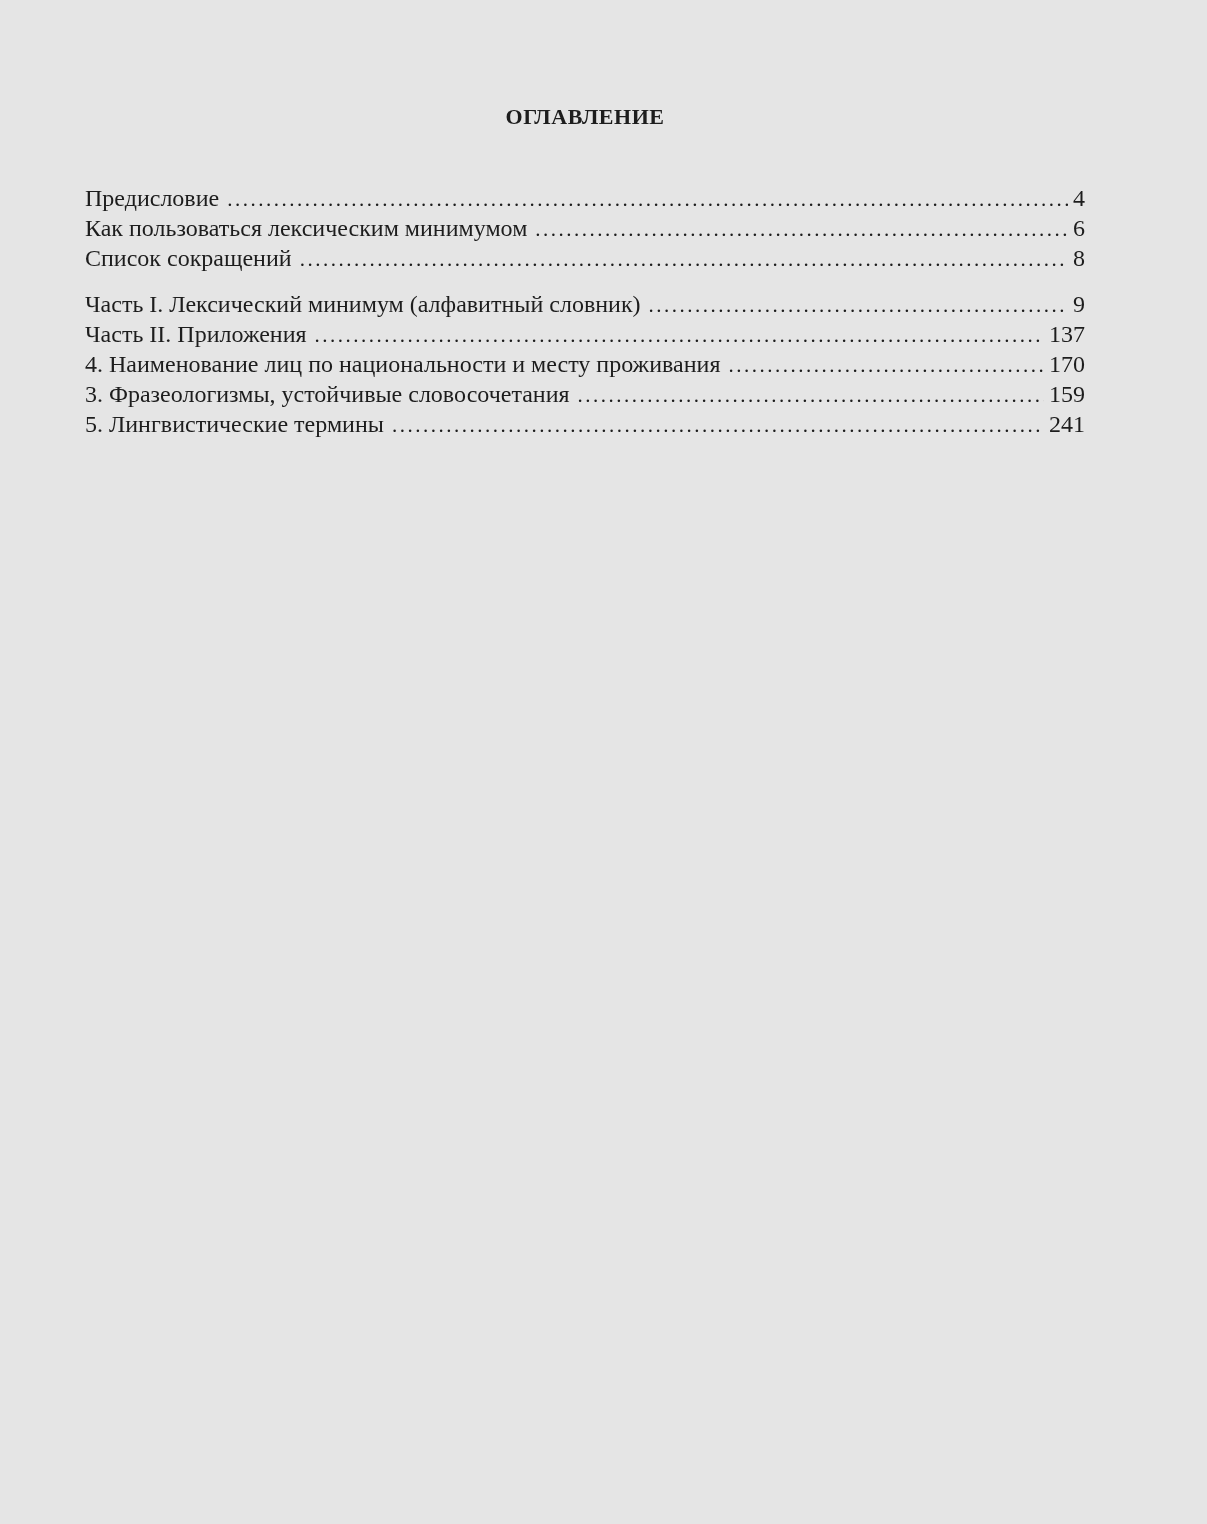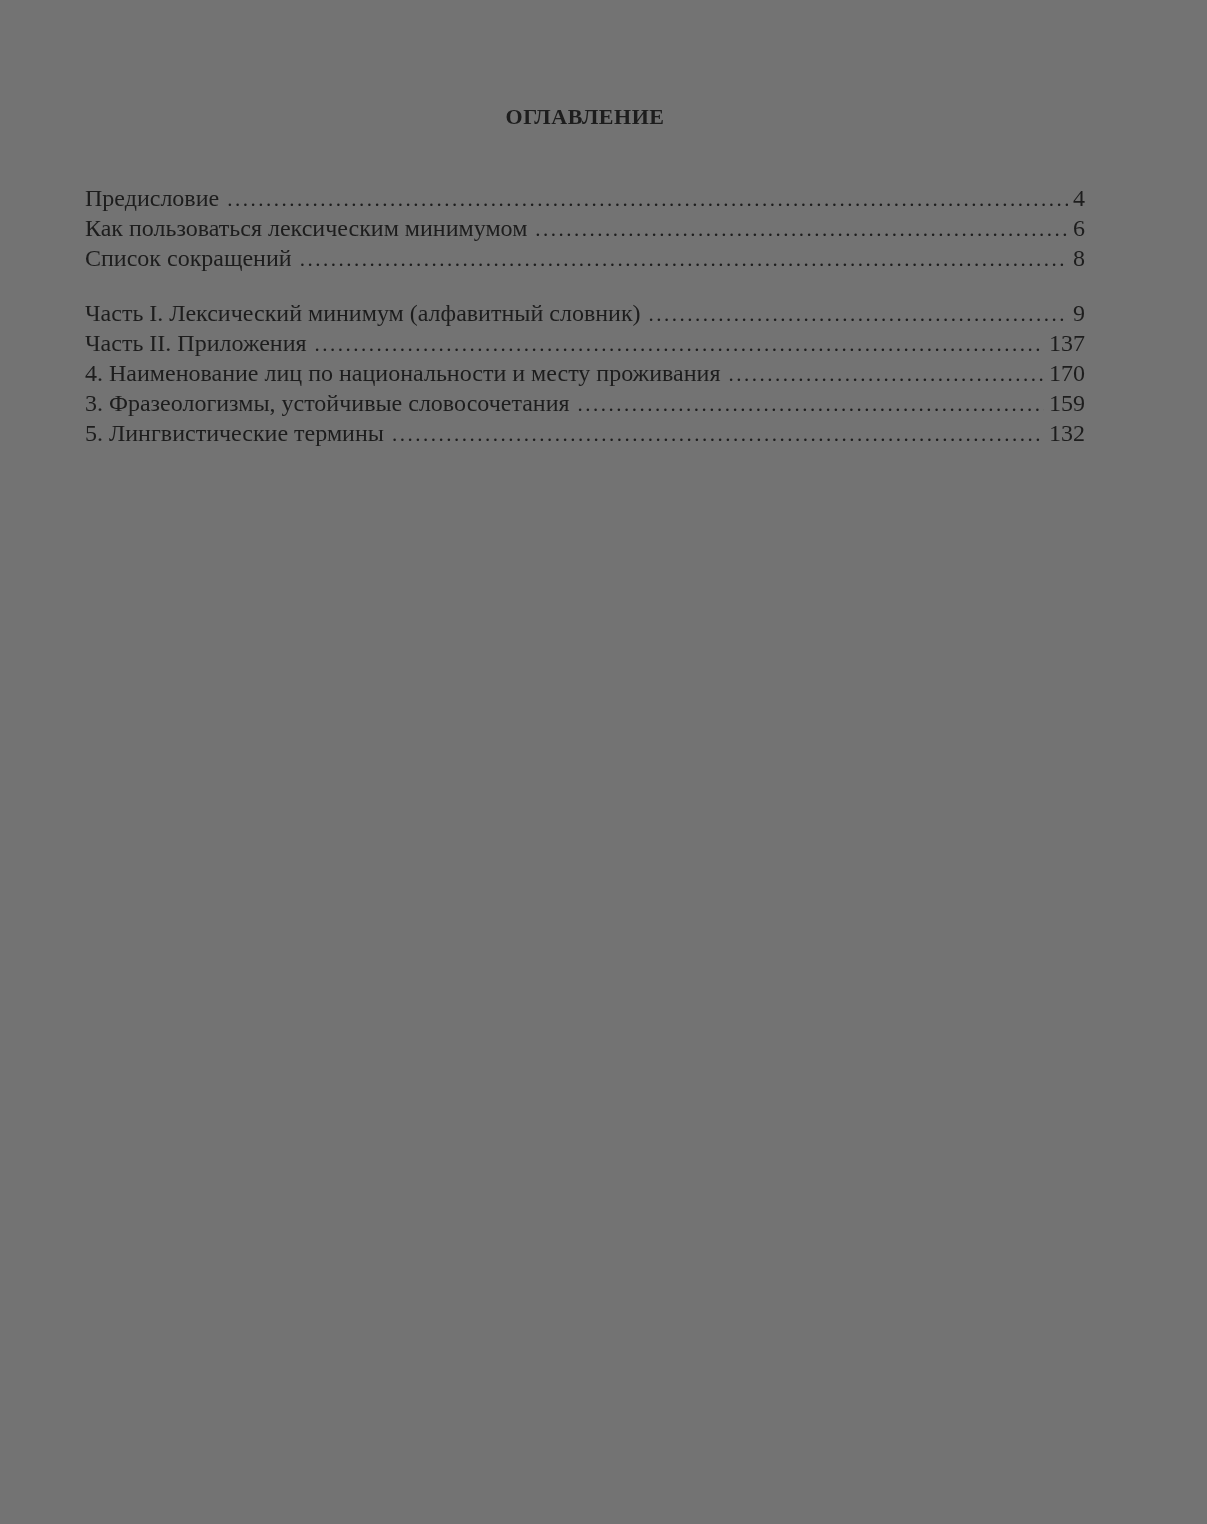--- a/index.html
+++ b/index.html
@@ -13,38 +13,38 @@
       height: 1524px;
       position: relative;
       font-family: "Liberation Serif", "DejaVu Serif", serif;
       color: #1d1d1d;
       overflow: hidden;
     }
     .page {
       position: absolute;
       inset: 0;
       padding: 102px 122px 0 85px; 
-      background: #737373;
+      background: #e5e5e5;
     }
     .toc-title {
       text-align: center;
       font-size: 22px;
       line-height: 30px;
       font-weight: bold;
       letter-spacing: 0.5px;
       margin: 0 0 51px 0;
     }
     .toc-row {
       display: flex;
       align-items: baseline;
       font-size: 24px;
       line-height: 30px;
       height: 30px;
     }
-    .toc-row.gap-part1 { margin-top: 25px; }
+    .toc-row.gap-part1 { margin-top: 16px; }
     .toc-row.gap-part2 { }
     .toc-label {
       white-space: nowrap;
       flex: 0 0 auto;
     }
     .toc-leader {
       flex: 1 1 auto;
       min-width: 0;
       overflow: hidden;
       white-space: nowrap;
@@ -108,16 +108,16 @@
 
   <div class="toc-row">
     <span class="toc-label">3. Фразеологизмы, устойчивые словосочетания</span>
     <span class="toc-leader"></span>
     <span class="toc-page">159</span>
   </div>
 
   <div class="toc-row">
     <span class="toc-label">5. Лингвистические термины</span>
     <span class="toc-leader"></span>
-    <span class="toc-page">132</span>
+    <span class="toc-page">241</span>
   </div>
 
 </div>
 
 </body></html>

